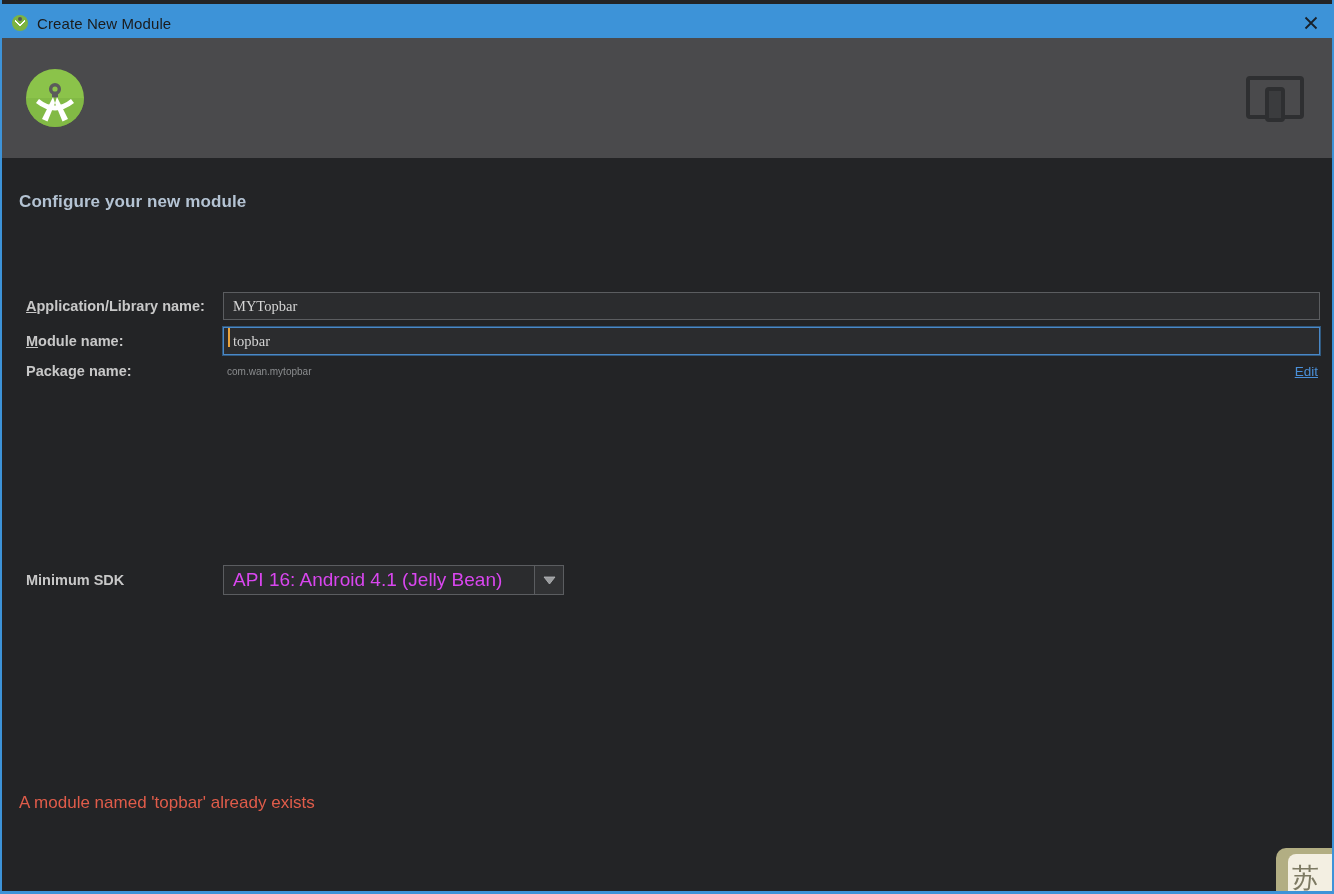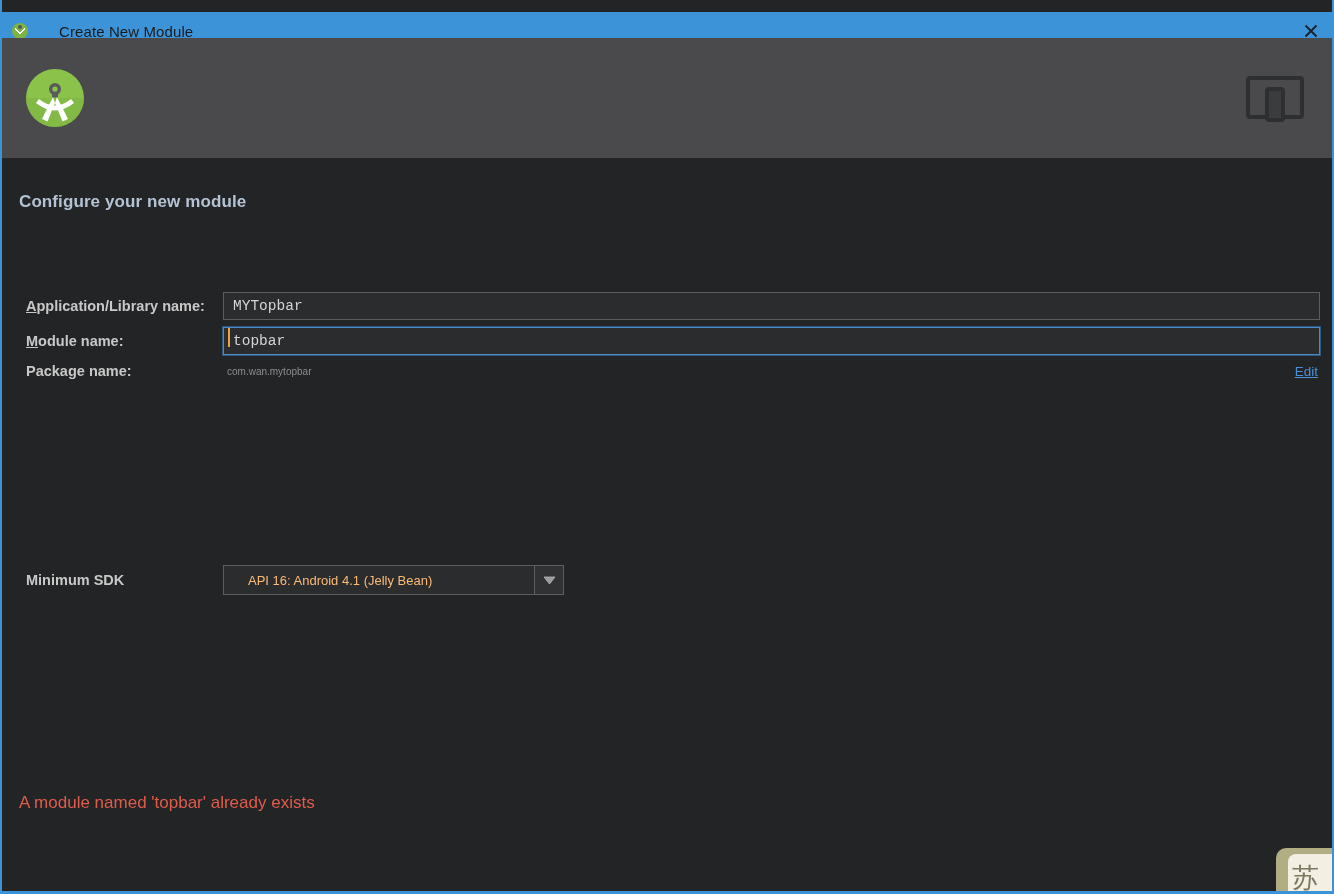--- a/index.html
+++ b/index.html
@@ -19,27 +19,26 @@
     background: #232426;
     border-left: 2px solid #3d93d8;
     border-right: 2px solid #3d93d8;
     border-bottom: 3px solid #3d93d8;
     overflow: hidden;
   }
 
   
   #titlebar {
     position: absolute;
-    top: 12px; left: -2px;
+    top: 4px; left: -2px;
     width: 1334px;
     height: 38px;
     background: #3d93d8;
     display: flex;
     align-items: center;
-    gap: 22px;
   }
   #titlebar-icon {
     width: 16px; height: 16px;
     margin-left: 12px;
     border-radius: 50%;
     background: #7cb342;
     position: relative;
     flex: 0 0 auto;
   }
   #titlebar-icon::after {
@@ -146,21 +145,21 @@
     font-weight: bold;
   }
   .form-label u { text-decoration: underline; }
 
   .text-input {
     height: 28px;
     width: 1097px;
     background: #2b2c2e;
     border: 1px solid #5b5d60;
     color: #d4d4d4;
-    font-family: Liberation Mono, monospace;
+    font-family: Liberation Serif, serif;
     font-size: 14.5px;
     padding: 0 0 0 9px;
     outline: none;
     line-height: 26px;
   }
   .text-input.focused {
     border: 1px solid #4a88c7;
     box-shadow: 0 0 0 1px #30597f;
     background: #2b2c2e;
   }
@@ -192,23 +191,23 @@
     display: flex;
     width: 341px;
     height: 30px;
     margin-left: 0;
   }
   #sdk-value {
     flex: 1;
     background: #2b2c2e;
     border: 1px solid #5b5d60;
     border-right: none;
-    color: #fdba74;
-    font-size: 13px;
-    padding-left: 24px;
+    color: #d946ef;
+    font-size: 19px;
+    padding-left: 9px;
     display: flex;
     align-items: center;
   }
   #sdk-arrow {
     width: 30px;
     background: #313234;
     border: 1px solid #5b5d60;
     display: flex;
     align-items: center;
     justify-content: center;

